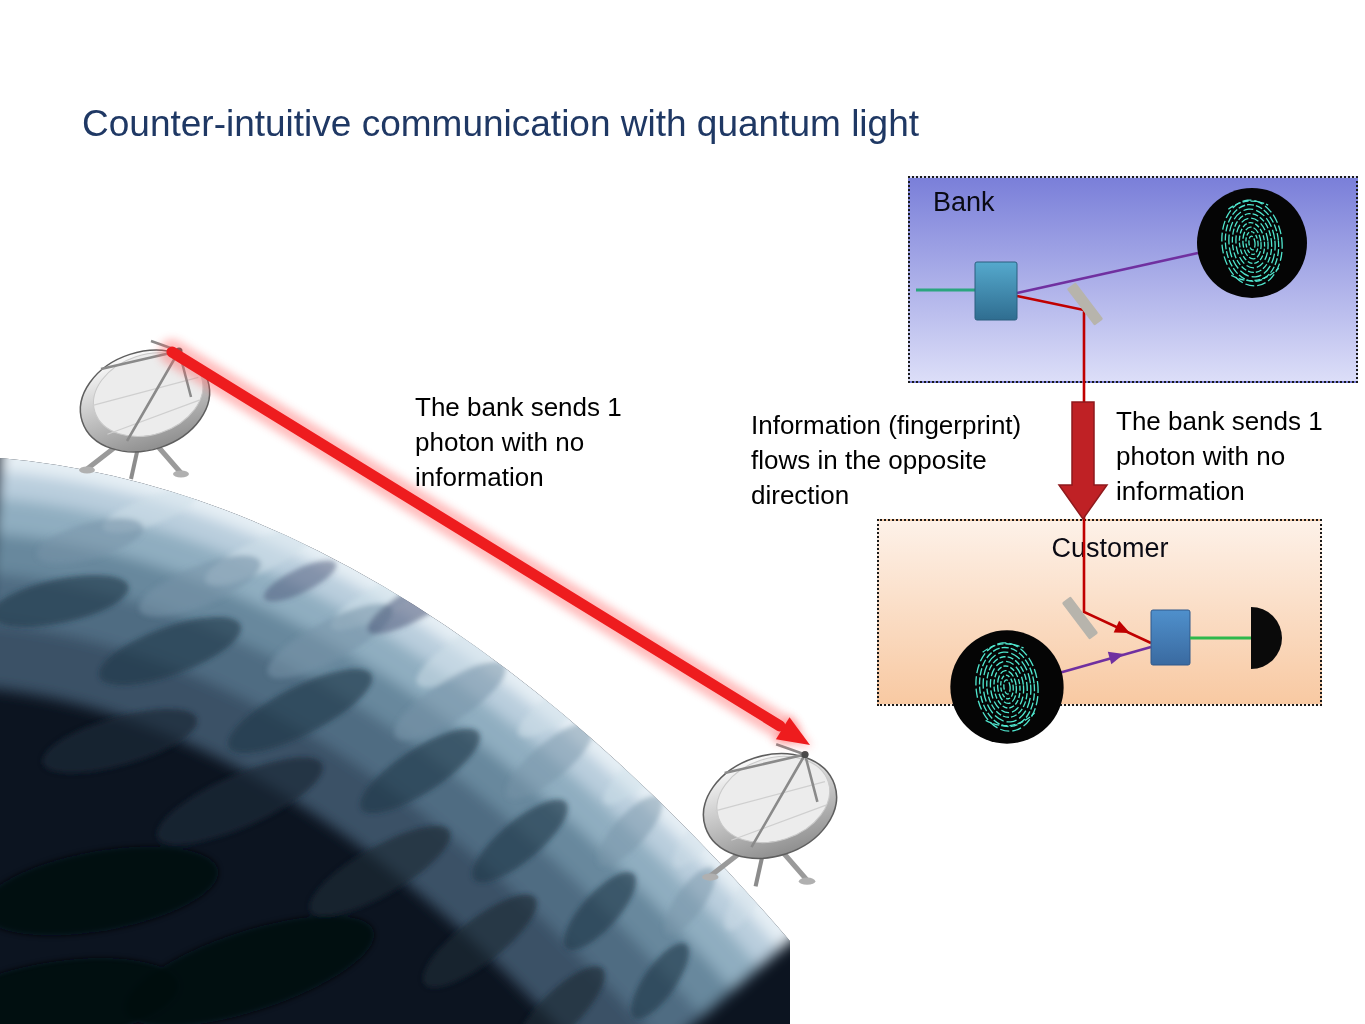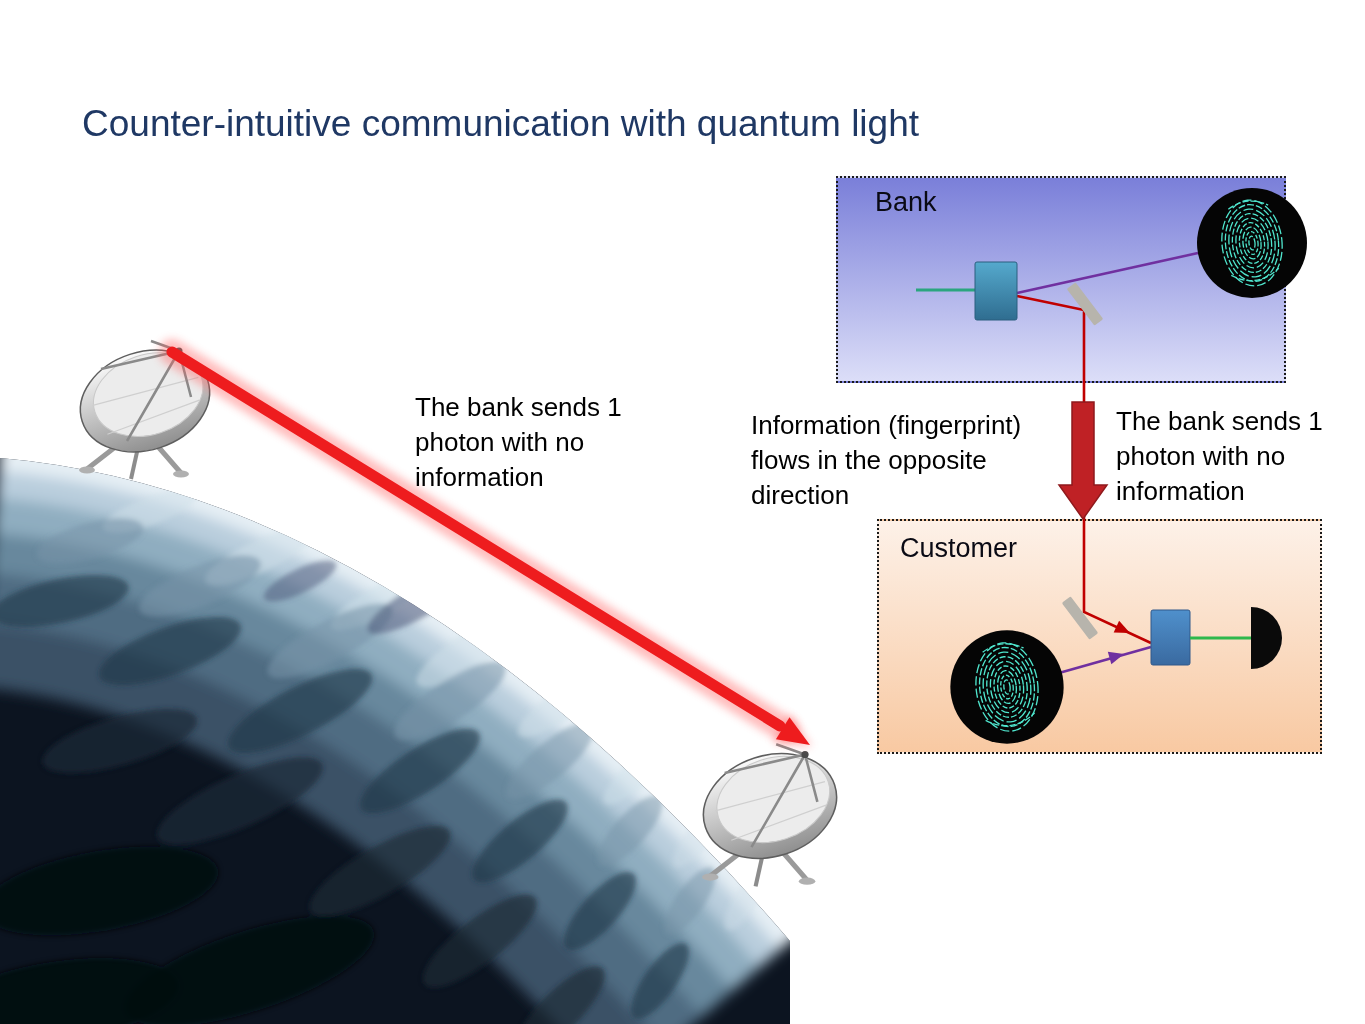--- a/index.html
+++ b/index.html
@@ -8,27 +8,27 @@
     font-family:"Liberation Sans","DejaVu Sans",sans-serif;
     margin-top:41px;
   }
   .page-title{
     position:absolute;left:82px;top:62px;width:1100px;
     font-size:37px;font-weight:400;letter-spacing:0;
     color:var(--title-blue,#1f3864);z-index:4;
   }
   .panel{position:absolute;z-index:2;border:2px dotted var(--panel-border,#1a1a1a);box-sizing:border-box;}
   .panel-bank{
-    left:836px;top:135px;width:450px;height:207px;
+    left:908px;top:135px;width:450px;height:207px;
     background:linear-gradient(180deg,var(--panel-bank-top,#7a7fd9) 0%,var(--panel-bank-bottom,#dcdef8) 100%);
-    padding-left:14px;
   }
   .panel-customer{
-    left:877px;top:478px;width:445px;height:235px;
+    left:877px;top:478px;width:445px;height:187px;
     background:linear-gradient(180deg,var(--panel-customer-top,#fdf1e8) 0%,var(--panel-customer-bottom,#f8c9a2) 100%);
+    text-align:center;
   }
   .panel-label{
     display:block;font-size:27px;color:#0a0a14;
   }
   .panel-bank .panel-label{margin:9px 0 0 23px;}
   .panel-customer .panel-label{margin:12px 0 0 21px;}
   .annotation{
     position:absolute;z-index:4;font-size:26px;line-height:35px;color:var(--annotation-black,#000);
   }
   .annotation-uplink{left:415px;top:349px;width:245px;}

